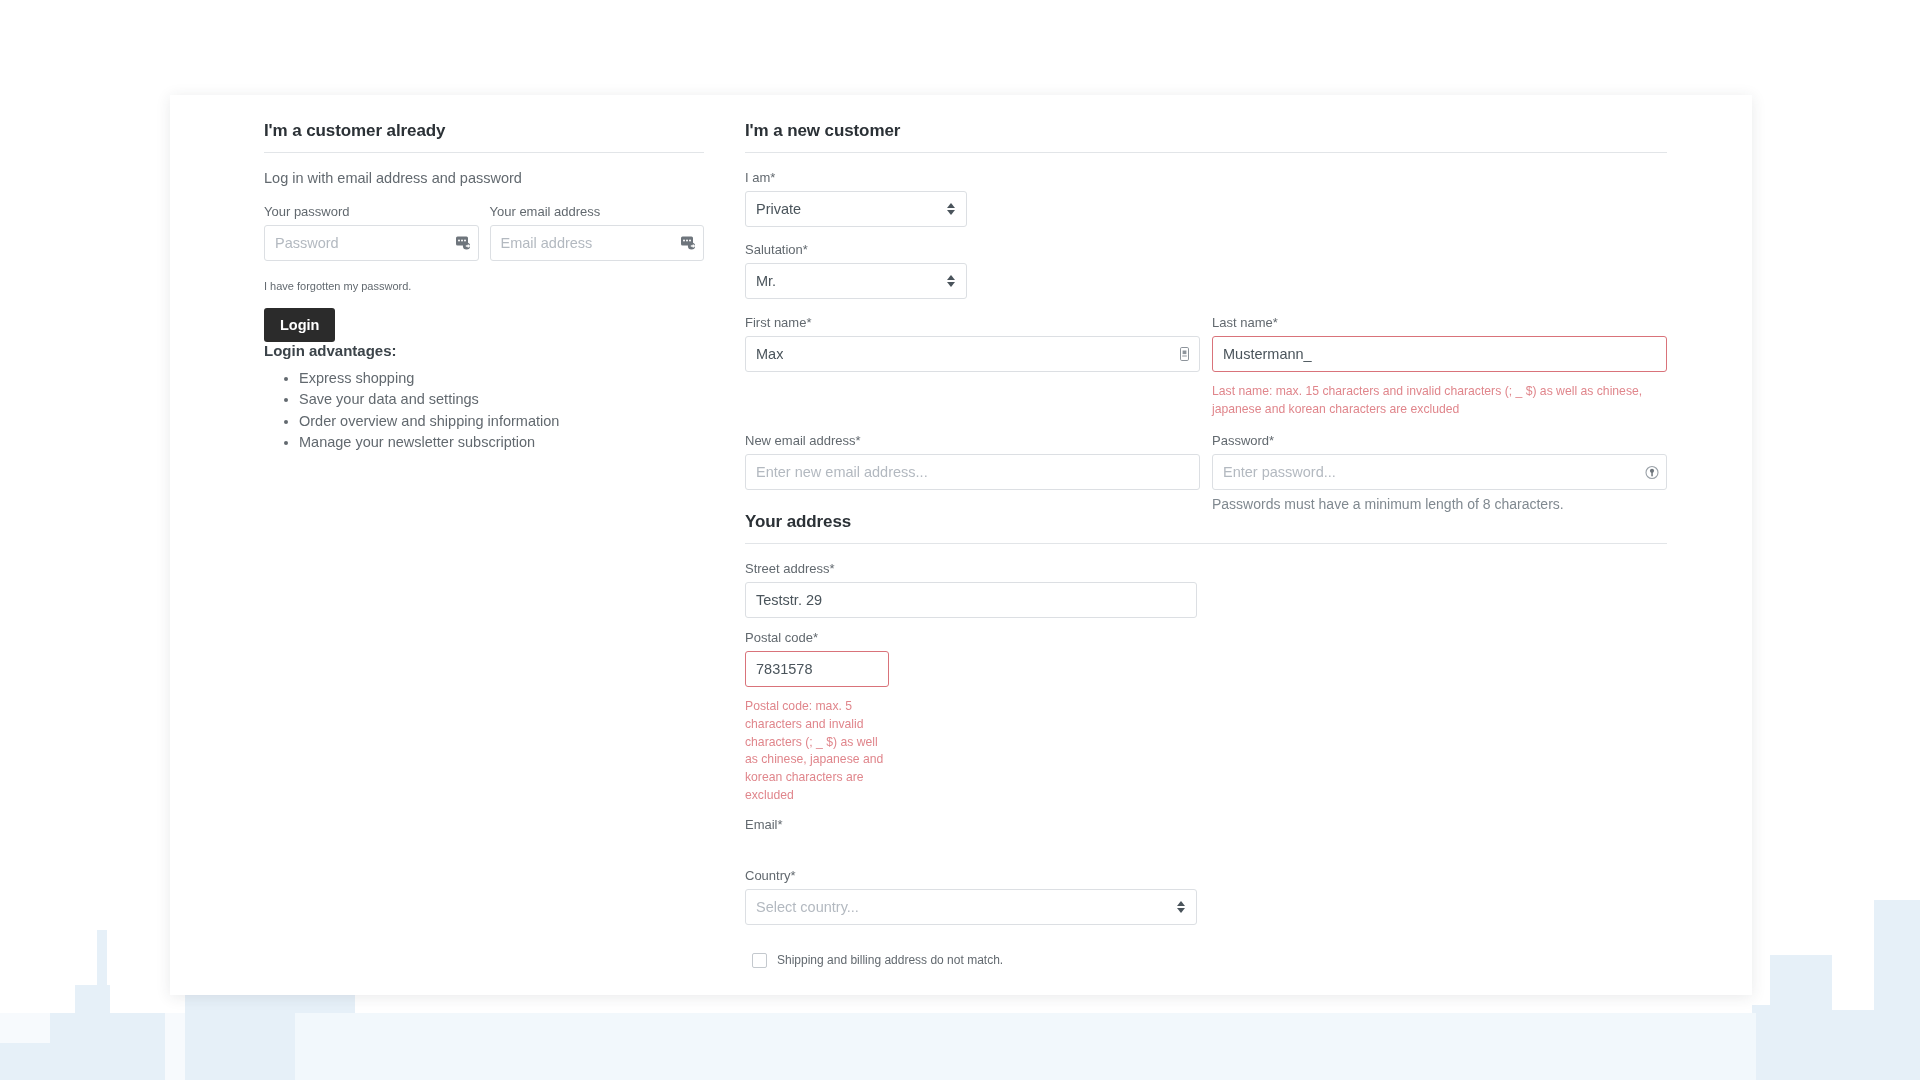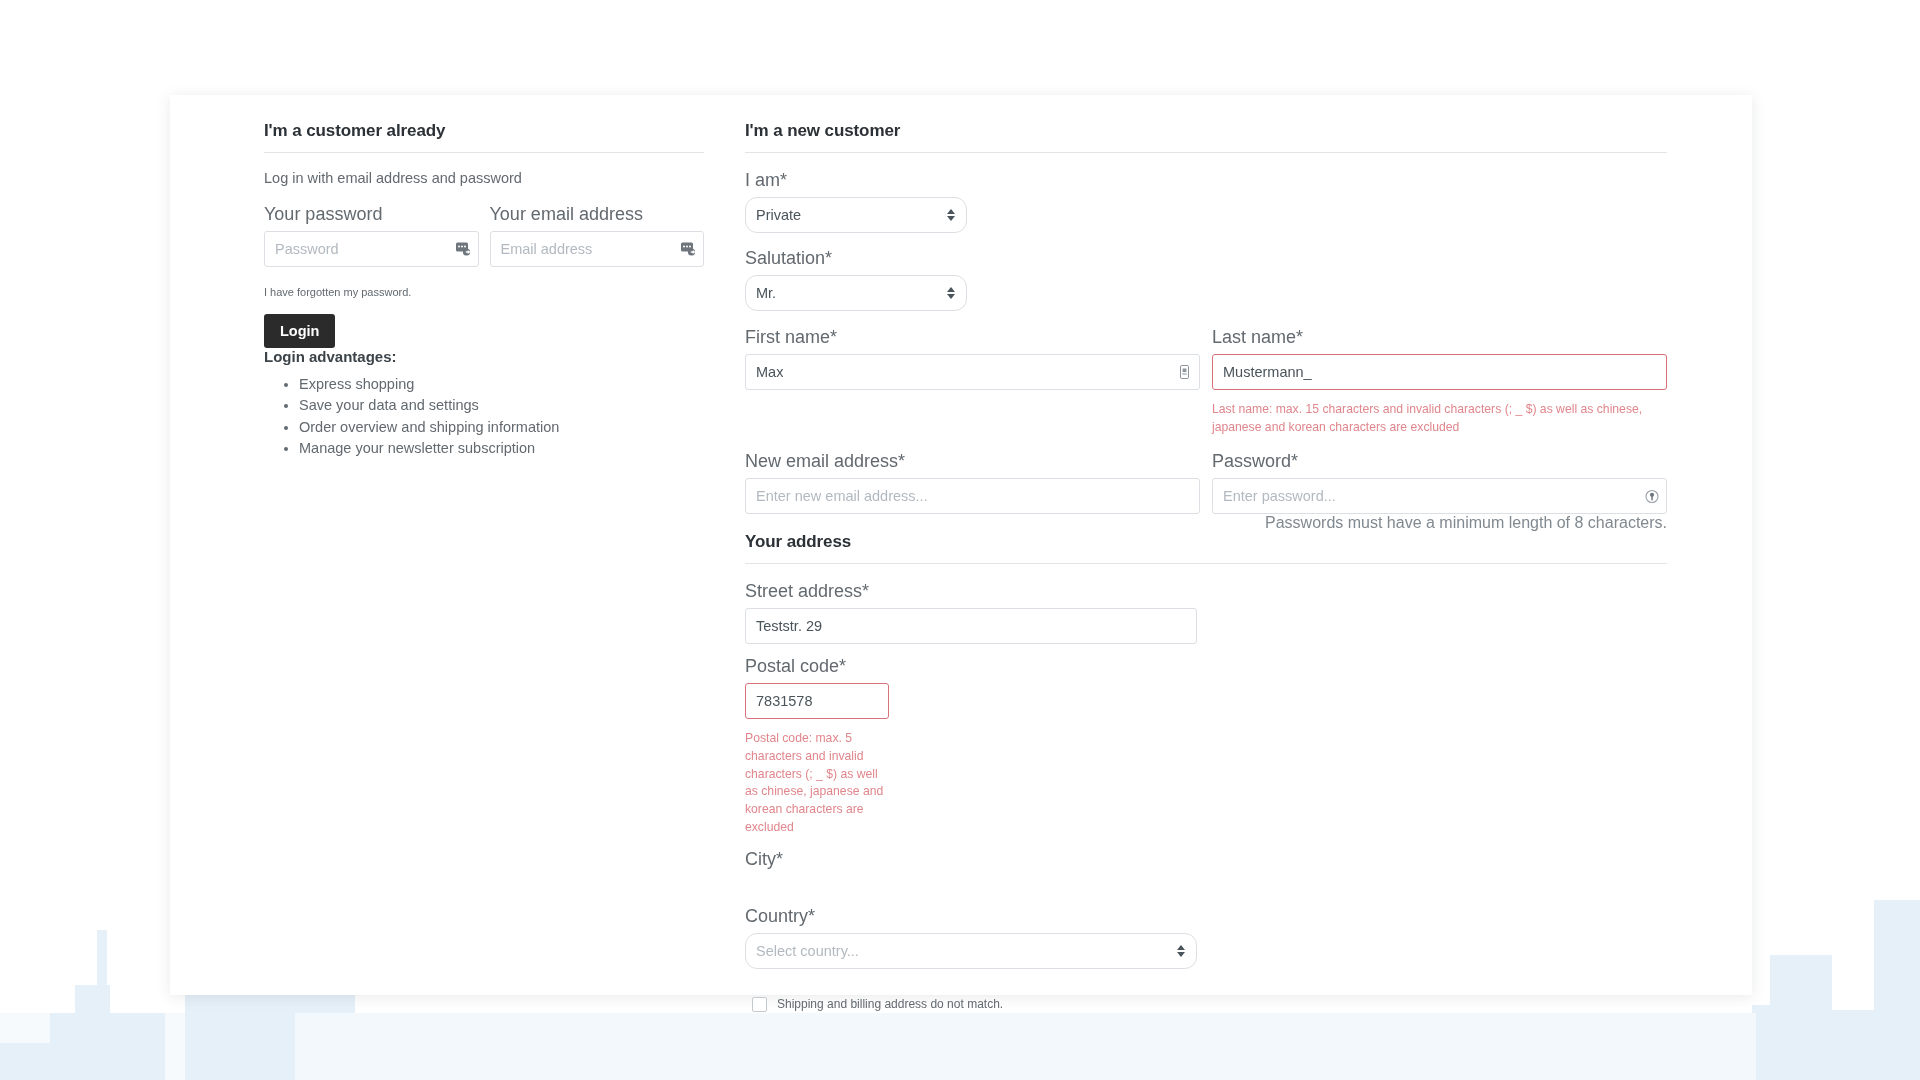--- a/index.html
+++ b/index.html
@@ -77,21 +77,21 @@
     display:flex;
     gap:11px;
   }
   .field{
     display:flex;
     flex-direction:column;
     flex:1;
     min-width:0;
   }
   label.fl{
-    font-size:18px;
+    font-size:13px;
     color:#62696f;
     margin-bottom:6px;
     display:block;
     white-space:nowrap;
   }
   .inp{
     height:36px;
     border:1px solid #dcdfe3;
     border-radius:3px;
     background:#fff;
@@ -150,21 +150,21 @@
     font-size:14.5px;
     color:#62696f;
     line-height:1.48;
   }
 
   
   .f-group{margin-bottom:15px;}
   .sel{
     height:36px;
     border:1px solid #dcdfe3;
-    border-radius:12px;
+    border-radius:3px;
     background:#fff;
     font-size:14.5px;
     color:#4a545b;
     padding:0 10px;
     display:flex;
     align-items:center;
     position:relative;
   }
   .sel .ph{color:#b3b9c0;}
   .sel .caret{
@@ -188,22 +188,22 @@
   .two-col > .cell{flex:1;min-width:0;}
 
   .err-msg{
     color:#e0868c;
     font-size:12.2px;
     line-height:1.45;
     margin-top:11px;
   }
   .hint-msg{
     color:#808990;
-    font-size:16px;
-    text-align:right;
+    font-size:14px;
+    margin-top:6px;
   }
 
   
   .addr-title{
     margin-top:33px;
   }
   .addr-row{
     display:flex;
     gap:12px;
     align-items:flex-start;
@@ -426,21 +426,21 @@
 
         <div class="cell-postal">
           <label class="fl">Postal code*</label>
           <div class="inp err">
             <span class="txt">7831578</span>
           </div>
           <div class="err-msg">Postal code: max. 5 characters and invalid characters (; _ $) as well as chinese, japanese and korean characters are excluded</div>
         </div>
 
         <div class="cell-city">
-          <label class="fl">City*</label>
+          <label class="fl">Email*</label>
         </div>
 
       </div>
 
       <div class="country-wrap">
         <label class="fl">Country*</label>
         <div class="sel">
           <span class="ph">Select country...</span>
           <span class="caret">
             <i class="up"></i>

